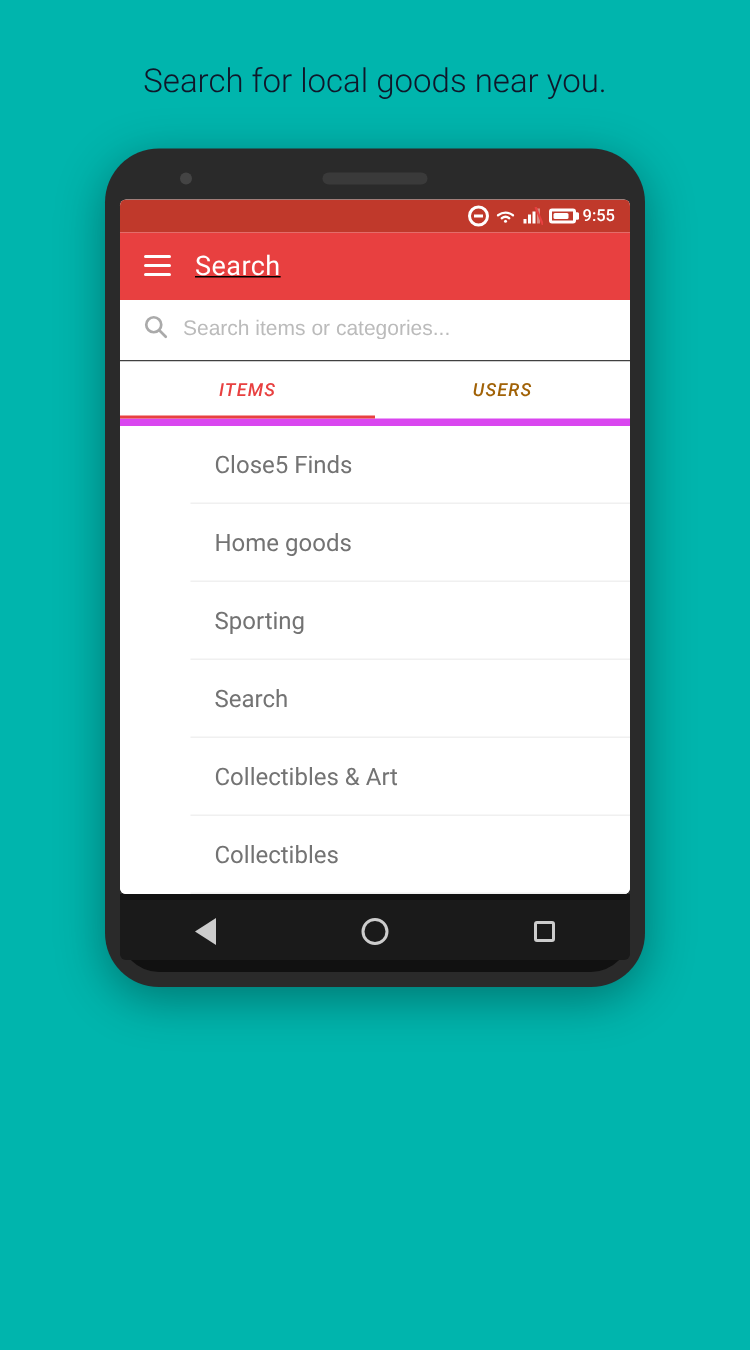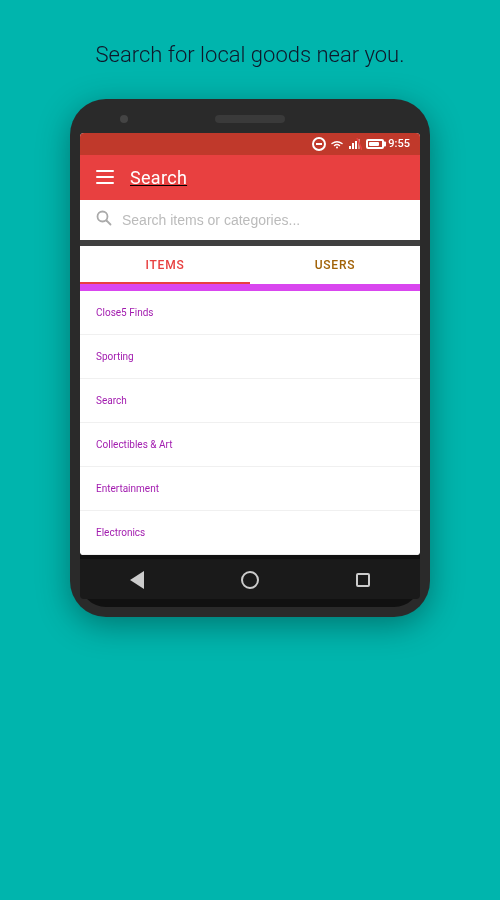--- a/index.html
+++ b/index.html
@@ -144,44 +144,45 @@
     }
     .app-bar-title {
       color: white;
       font-size: 18px;
       font-weight: 400;
       letter-spacing: 0.3px;
     }
     
     .search-bar {
       display: flex;
-      align-items: center;
+      align-items: flex-start;
       padding: 10px 16px;
-      border-bottom: 6px solid #404040;
+      border-bottom: 1px solid #404040;
       background: white;
       gap: 10px;
     }
     .search-icon-wrap {
       color: #999;
       font-size: 16px;
     }
     .search-input {
       border: none;
       outline: none;
       font-size: 14px;
       color: #333;
       flex: 1;
       background: transparent;
     }
     .search-input::placeholder { color: #bbb; }
     
     .tabs {
       display: flex;
-      border-bottom: 7px solid #d946ef;
-      background: white;
+      border-bottom: 5px solid #d946ef;
+      background: white;
+      font-style: italic;
     }
     .tab {
       flex: 1;
       text-align: center;
       padding: 12px 0;
       font-size: 12px;
       font-weight: 500;
       color: #a16207;
       letter-spacing: 0.8px;
       cursor: pointer;
@@ -199,23 +200,24 @@
       height: 2px;
       background: #e84040;
     }
     
     .category-list {
       background: white;
     }
     .category-item {
       padding: 16px 16px;
       border-bottom: 1px solid #f0f0f0;
-      font-size: 10px;
-      color: #a21caf;
+      font-size: 16px;
+      color: #737373;
       cursor: pointer;
+      margin-left: 47px;
     }
     
     .phone-bottom {
       background: #1a1a1a;
       display: flex;
       justify-content: space-around;
       align-items: center;
       padding: 10px 0 8px 0;
       border-radius: 0 0 4px 4px;
     }
@@ -311,25 +313,25 @@
       <input class="search-input" type="text" placeholder="Search items or categories..." style="">
     </div>
 
     <div class="tabs">
       <div class="tab active">ITEMS</div>
       <div class="tab">USERS</div>
     </div>
 
     <div class="category-list">
       <div class="category-item">Close5 Finds</div>
+      <div class="category-item">Home goods</div>
       <div class="category-item">Sporting</div>
       <div class="category-item">Search</div>
       <div class="category-item">Collectibles &amp; Art</div>
-      <div class="category-item">Entertainment</div>
-      <div class="category-item">Electronics</div>
+      <div class="category-item">Collectibles</div>
     </div>
   </div>
 
   <div class="phone-bottom-outer">
     <div class="phone-bottom">
       <div class="nav-btn">
         <div class="nav-back"></div>
       </div>
       <div class="nav-btn">
         <div class="nav-home"></div>

